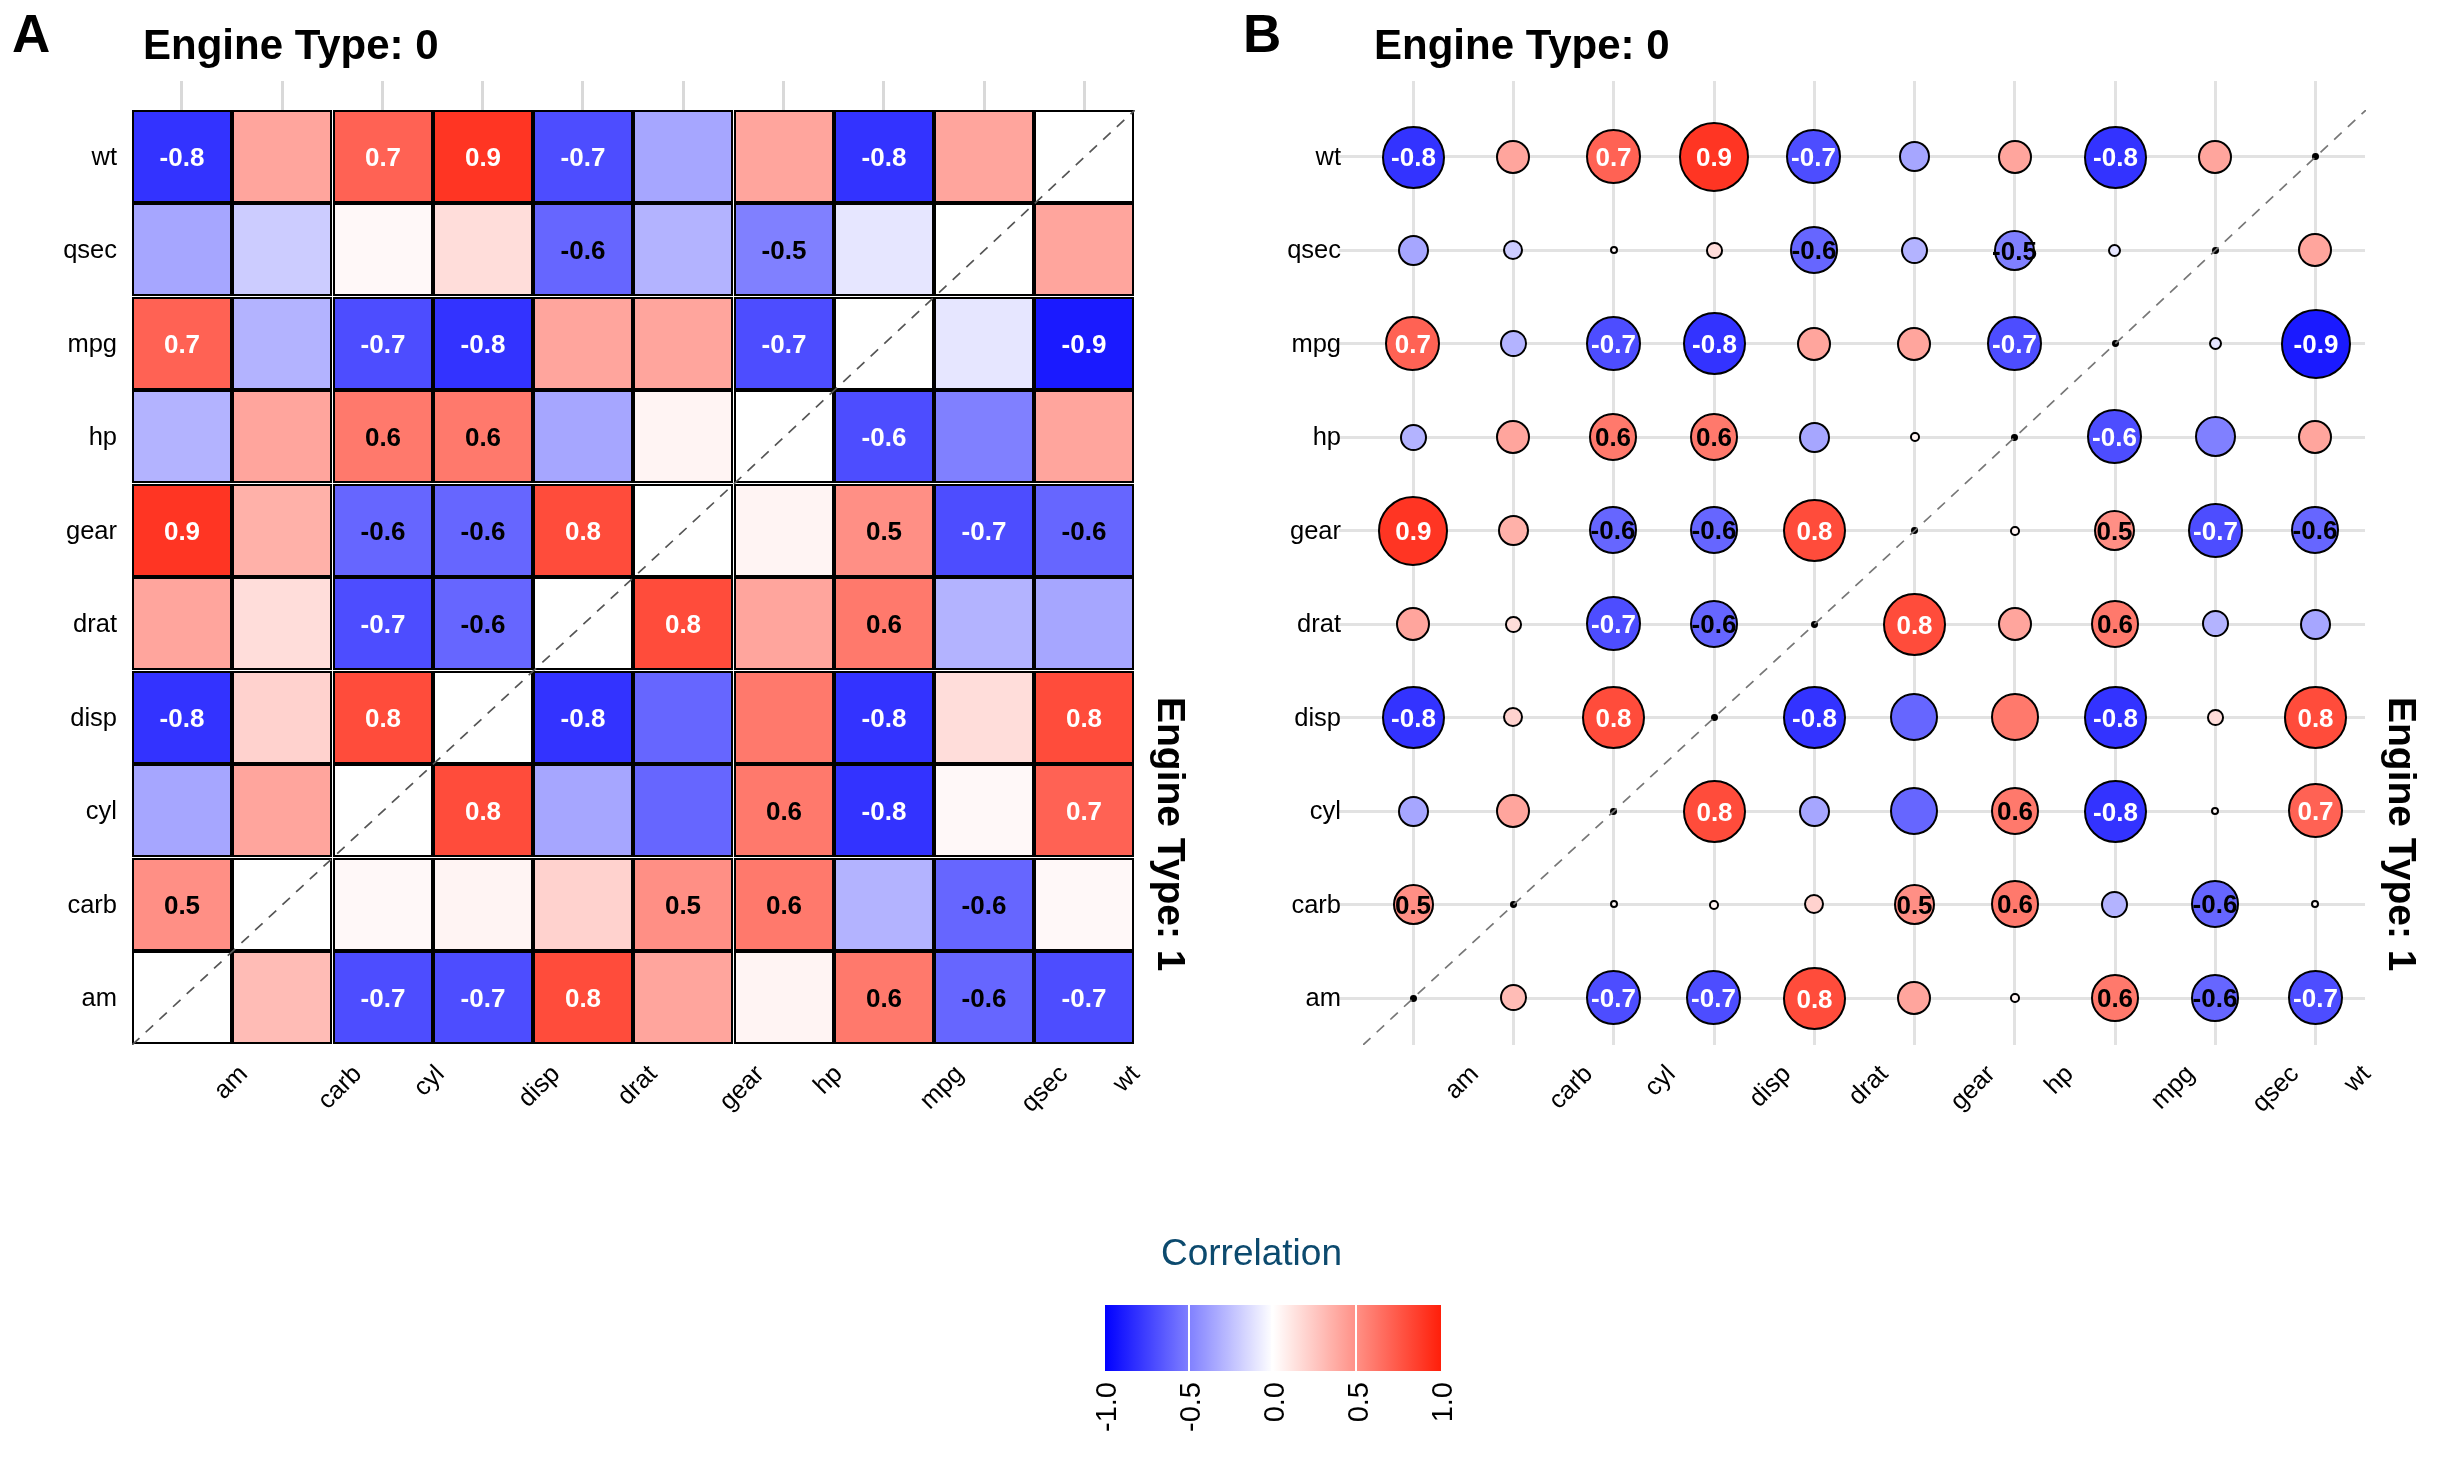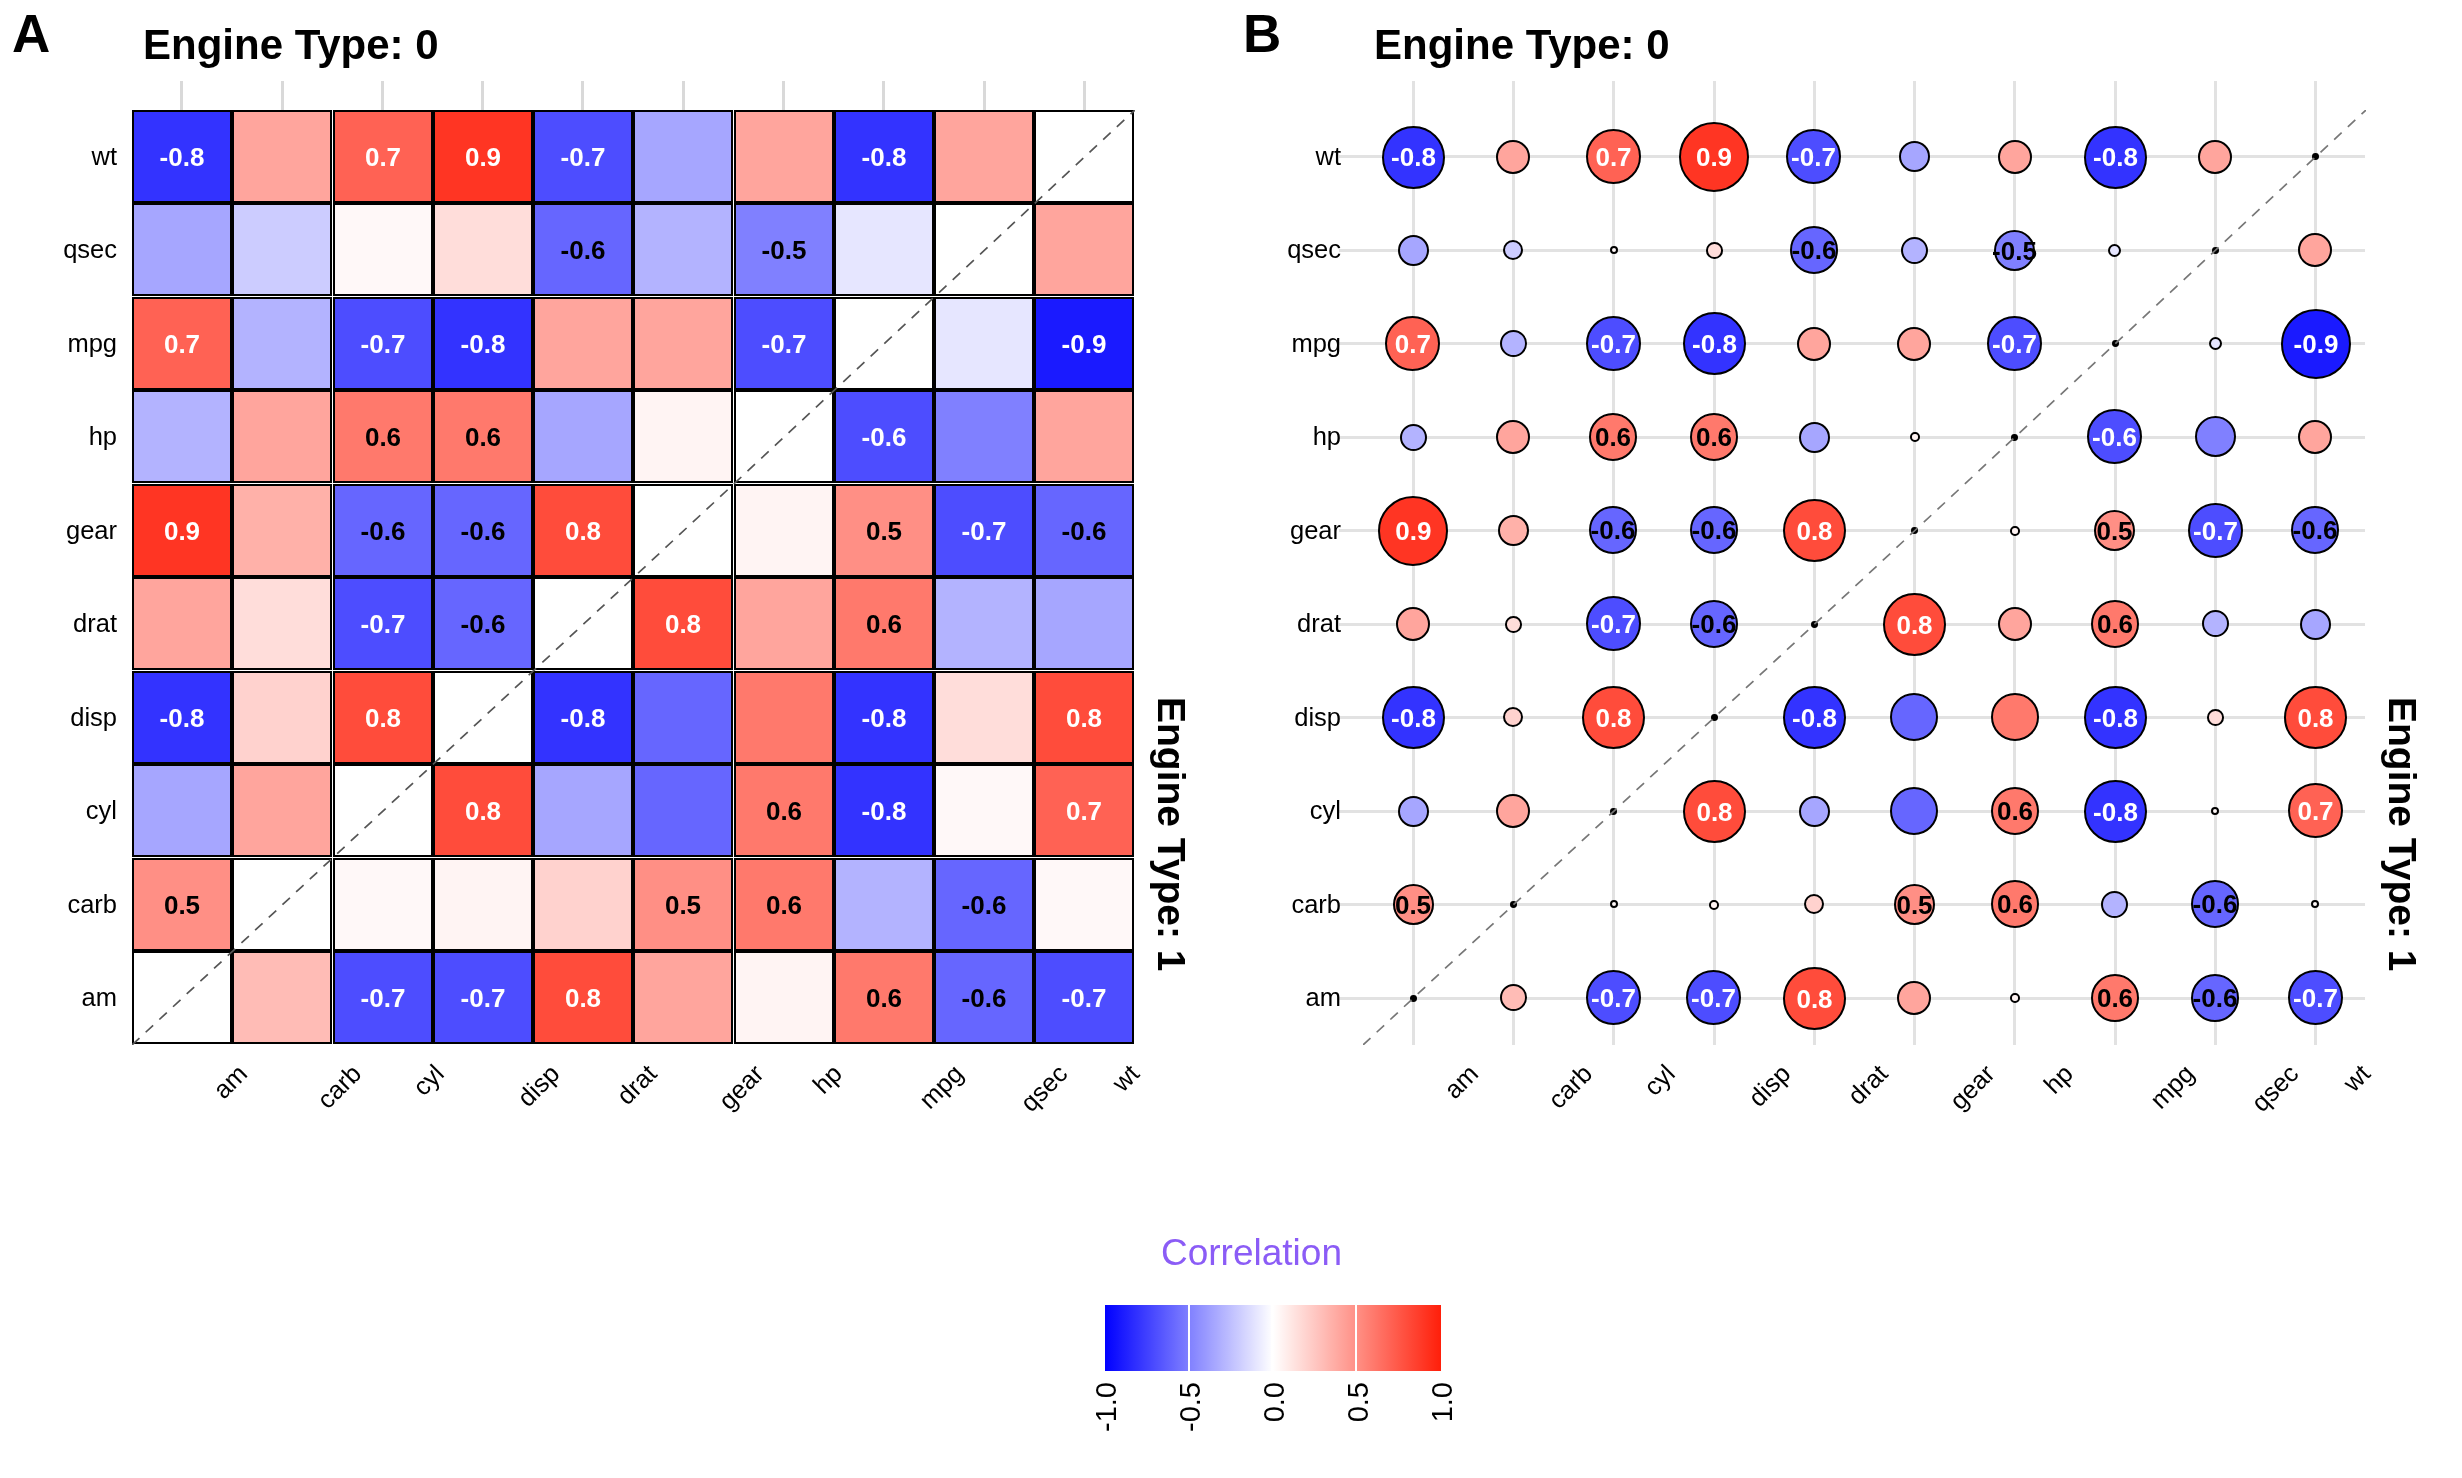--- a/index.html
+++ b/index.html
@@ -13,21 +13,21 @@
   .ylab{position:absolute;font-size:25.5px;color:#000;text-align:right;white-space:nowrap;}
   .xlab{position:absolute;font-size:25.5px;color:#000;white-space:nowrap;transform-origin:right top;transform:rotate(-45deg);}
   .plotarea{position:absolute;}
   .grid-tick{position:absolute;background:#d9d9d9;}
   .cell{position:absolute;box-sizing:border-box;border:2.2px solid #000;display:flex;align-items:center;justify-content:center;}
   .cell-text{font-weight:bold;font-size:26px;line-height:1;}
   .bubble{position:absolute;border-radius:50%;box-sizing:border-box;border:2.2px solid #000;display:flex;align-items:center;justify-content:center;}
   .bubble-text{font-weight:bold;font-size:26px;line-height:1;}
   .diag{position:absolute;pointer-events:none;}
   .legend{position:absolute;}
-  .legend-title{position:absolute;font-size:37px;color:#8b5cf6;white-space:nowrap;}
+  .legend-title{position:absolute;font-size:37px;color:#0c4a6e;white-space:nowrap;}
   .legend-bar{position:absolute;height:66px;}
   .legend-tick{position:absolute;background:#ffffff;width:1.7px;height:66px;}
   .legend-tick-label{position:absolute;font-size:29px;color:#000;writing-mode:vertical-rl;text-orientation:sideways;transform:rotate(180deg);white-space:nowrap;}
   .axis-line{position:absolute;background:#bdbdbd;}
 </style>
 </head>
 <body>
 
 <div class="panel" id="panel-a">
   <div class="panel-tag" style="left:12px;top:6.8px;">A</div>

